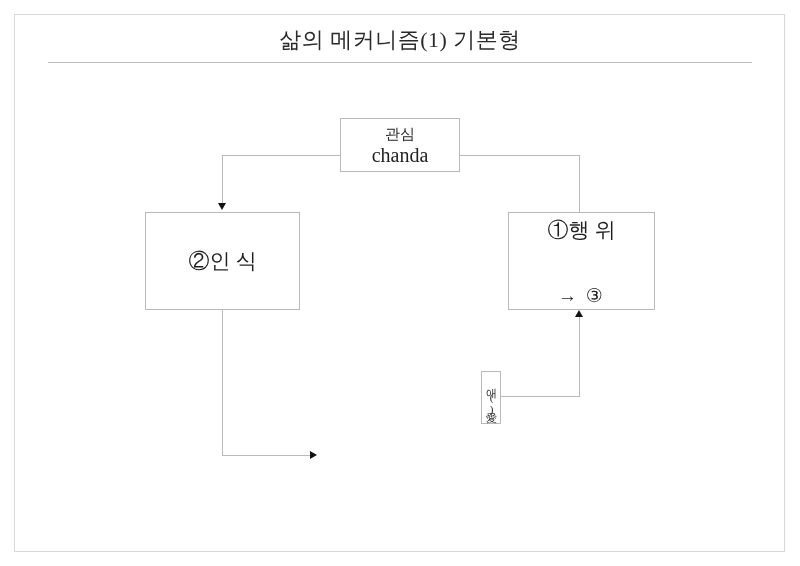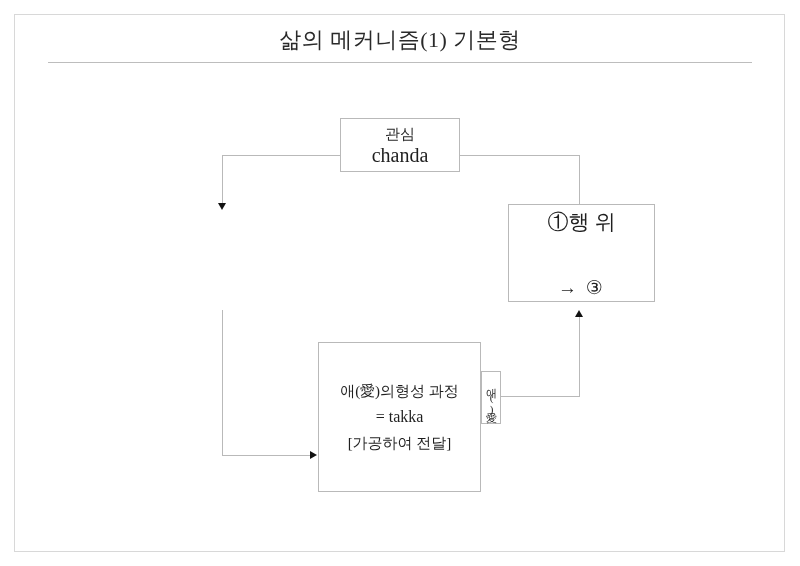--- a/index.html
+++ b/index.html
@@ -77,21 +77,21 @@
 
   #node-perception {
     left: 145px;
     top: 212px;
     width: 155px;
     height: 98px;
     font-size: 21px;
   }
   #node-action {
     left: 508px;
-    top: 204px;
+    top: 212px;
     width: 147px;
     height: 98px;
     font-size: 21px;
     gap: 36px;
   }
   #node-action .line2 {
     font-size: 19px;
     margin-top: 4px;
     letter-spacing: 2px;
   }
@@ -184,29 +184,27 @@
 
   <div class="conn h" style="left:501px; top:396px; width:79px;"></div>
   <div class="conn v" style="left:579px; top:317px; height:79px;"></div>
   <div class="arrowhead arrow-up" style="left:575px; top:310px;"></div>
 
   <div class="node" id="node-chanda">
     <div class="ln-ko">관심</div>
     <div class="ln-pali">chanda</div>
   </div>
 
+  <div class="node" id="node-perception">
+    <div>②인 식</div>
+  </div>
 
   <div class="node" id="node-action">
     <div>①행 위</div>
     <div class="line2">→ ③</div>
   </div>
 
-  <div class="node" id="node-takka">
-    <div>애(愛)의형성 과정</div>
-    <div class="ln-takka">= takka</div>
-    <div>[가공하여 전달]</div>
-  </div>
 
   <div id="node-ae-tag">
     <span class="vtext">애(愛)</span>
   </div>
 
 </div>
 
 </body></html>

